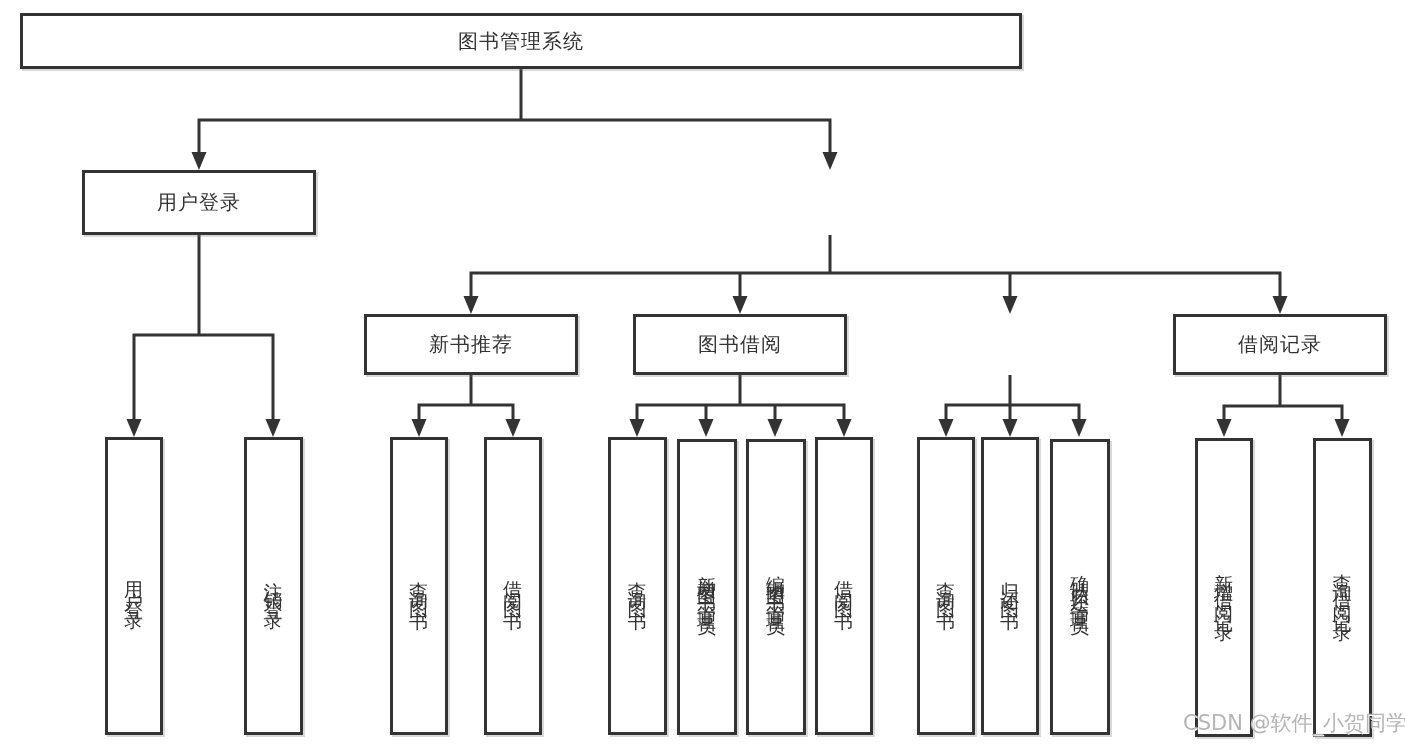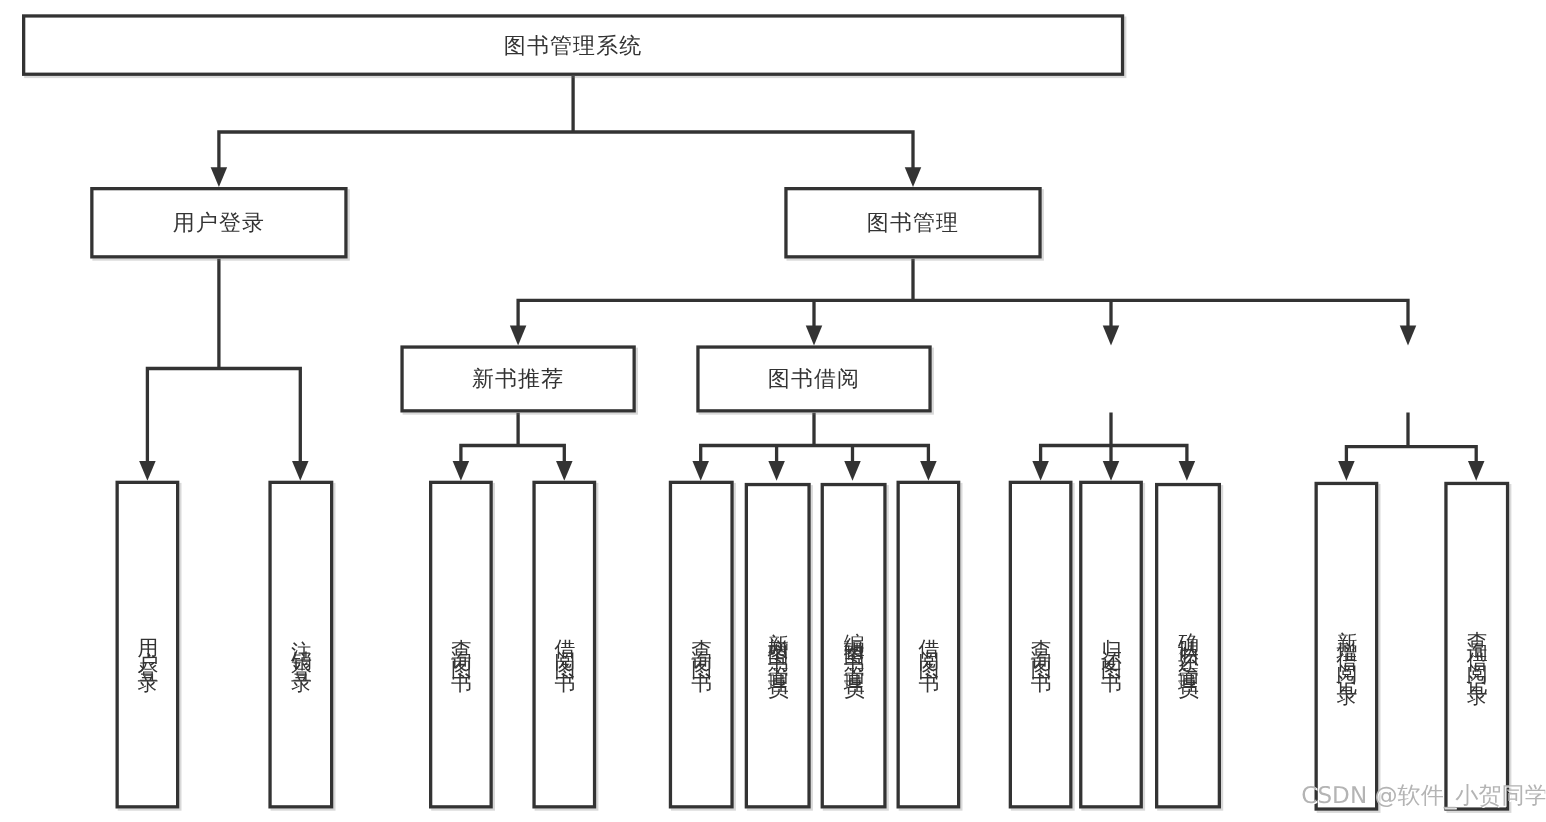--- a/index.html
+++ b/index.html
@@ -103,29 +103,29 @@
     </g>
   </svg>
 
   <div class="box h" style="left:20px; top:13px; width:1002px; height:56px;">
     <span>图书管理系统</span>
   </div>
 
   <div class="box h" style="left:82px; top:170px; width:234px; height:65px;">
     <span>用户登录</span>
   </div>
-  <div class="box h" style="left:713px; top:170px; width:234px; height:65px;">
-    <span>图书管理</span>
-  </div>
 
   <div class="box h" style="left:364px; top:314px; width:214px; height:61px;">
     <span>新书推荐</span>
   </div>
   <div class="box h" style="left:633px; top:314px; width:214px; height:61px;">
     <span>图书借阅</span>
+  </div>
+  <div class="box h" style="left:1173px; top:314px; width:214px; height:61px;">
+    <span>借阅记录</span>
   </div>
 
   <div class="box v" style="left:105px; top:437px; width:58px; height:298px;">
     <span>用户登录</span>
   </div>
   <div class="box v" style="left:244px; top:437px; width:59px; height:298px;">
     <span>注销登录</span>
   </div>
 
   <div class="box v" style="left:390px; top:437px; width:58px; height:298px;">

